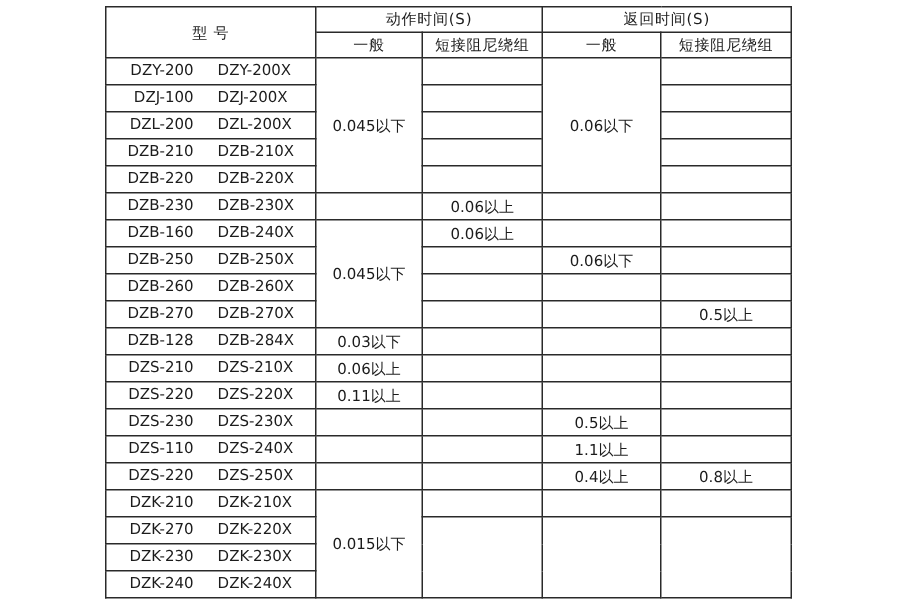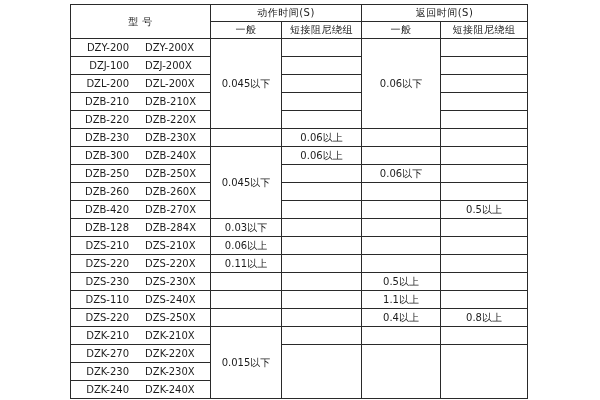--- a/index.html
+++ b/index.html
@@ -87,40 +87,40 @@
         <td></td>
       </tr>
       <tr>
         <td class="model"><span class="m1">DZB-230</span><span class="m2">DZB-230X</span></td>
         <td></td>
         <td>0.06以上</td>
         <td></td>
         <td></td>
       </tr>
       <tr>
-        <td class="model"><span class="m1">DZB-300</span><span class="m2">DZB-240X</span></td>
+        <td class="model"><span class="m1">DZB-160</span><span class="m2">DZB-240X</span></td>
         <td rowspan="4">0.045以下</td>
         <td>0.06以上</td>
         <td></td>
         <td></td>
       </tr>
       <tr>
         <td class="model"><span class="m1">DZB-250</span><span class="m2">DZB-250X</span></td>
         <td></td>
         <td>0.06以下</td>
         <td></td>
       </tr>
       <tr>
         <td class="model"><span class="m1">DZB-260</span><span class="m2">DZB-260X</span></td>
         <td></td>
         <td></td>
         <td></td>
       </tr>
       <tr>
-        <td class="model"><span class="m1">DZB-420</span><span class="m2">DZB-270X</span></td>
+        <td class="model"><span class="m1">DZB-270</span><span class="m2">DZB-270X</span></td>
         <td></td>
         <td></td>
         <td>0.5以上</td>
       </tr>
       <tr>
         <td class="model"><span class="m1">DZB-128</span><span class="m2">DZB-284X</span></td>
         <td>0.03以下</td>
         <td></td>
         <td></td>
         <td></td>

